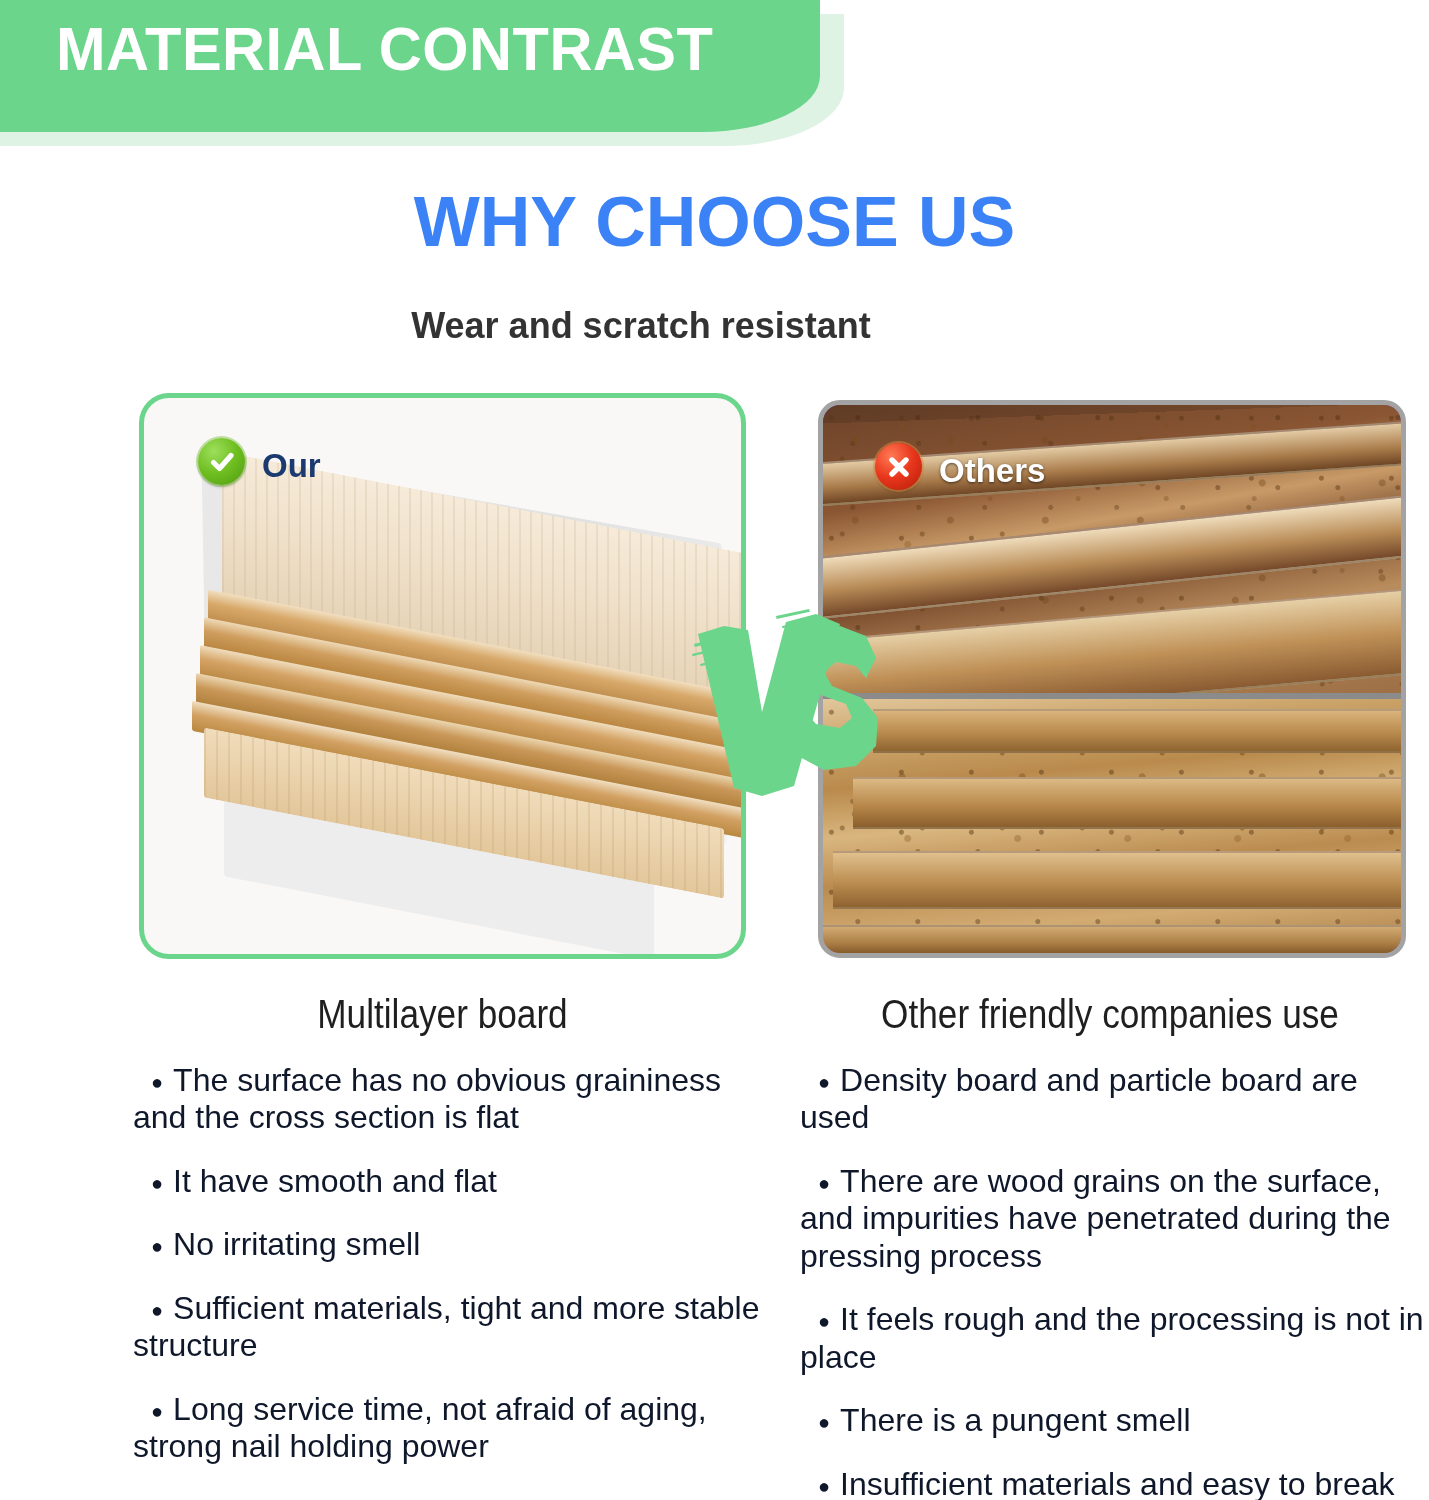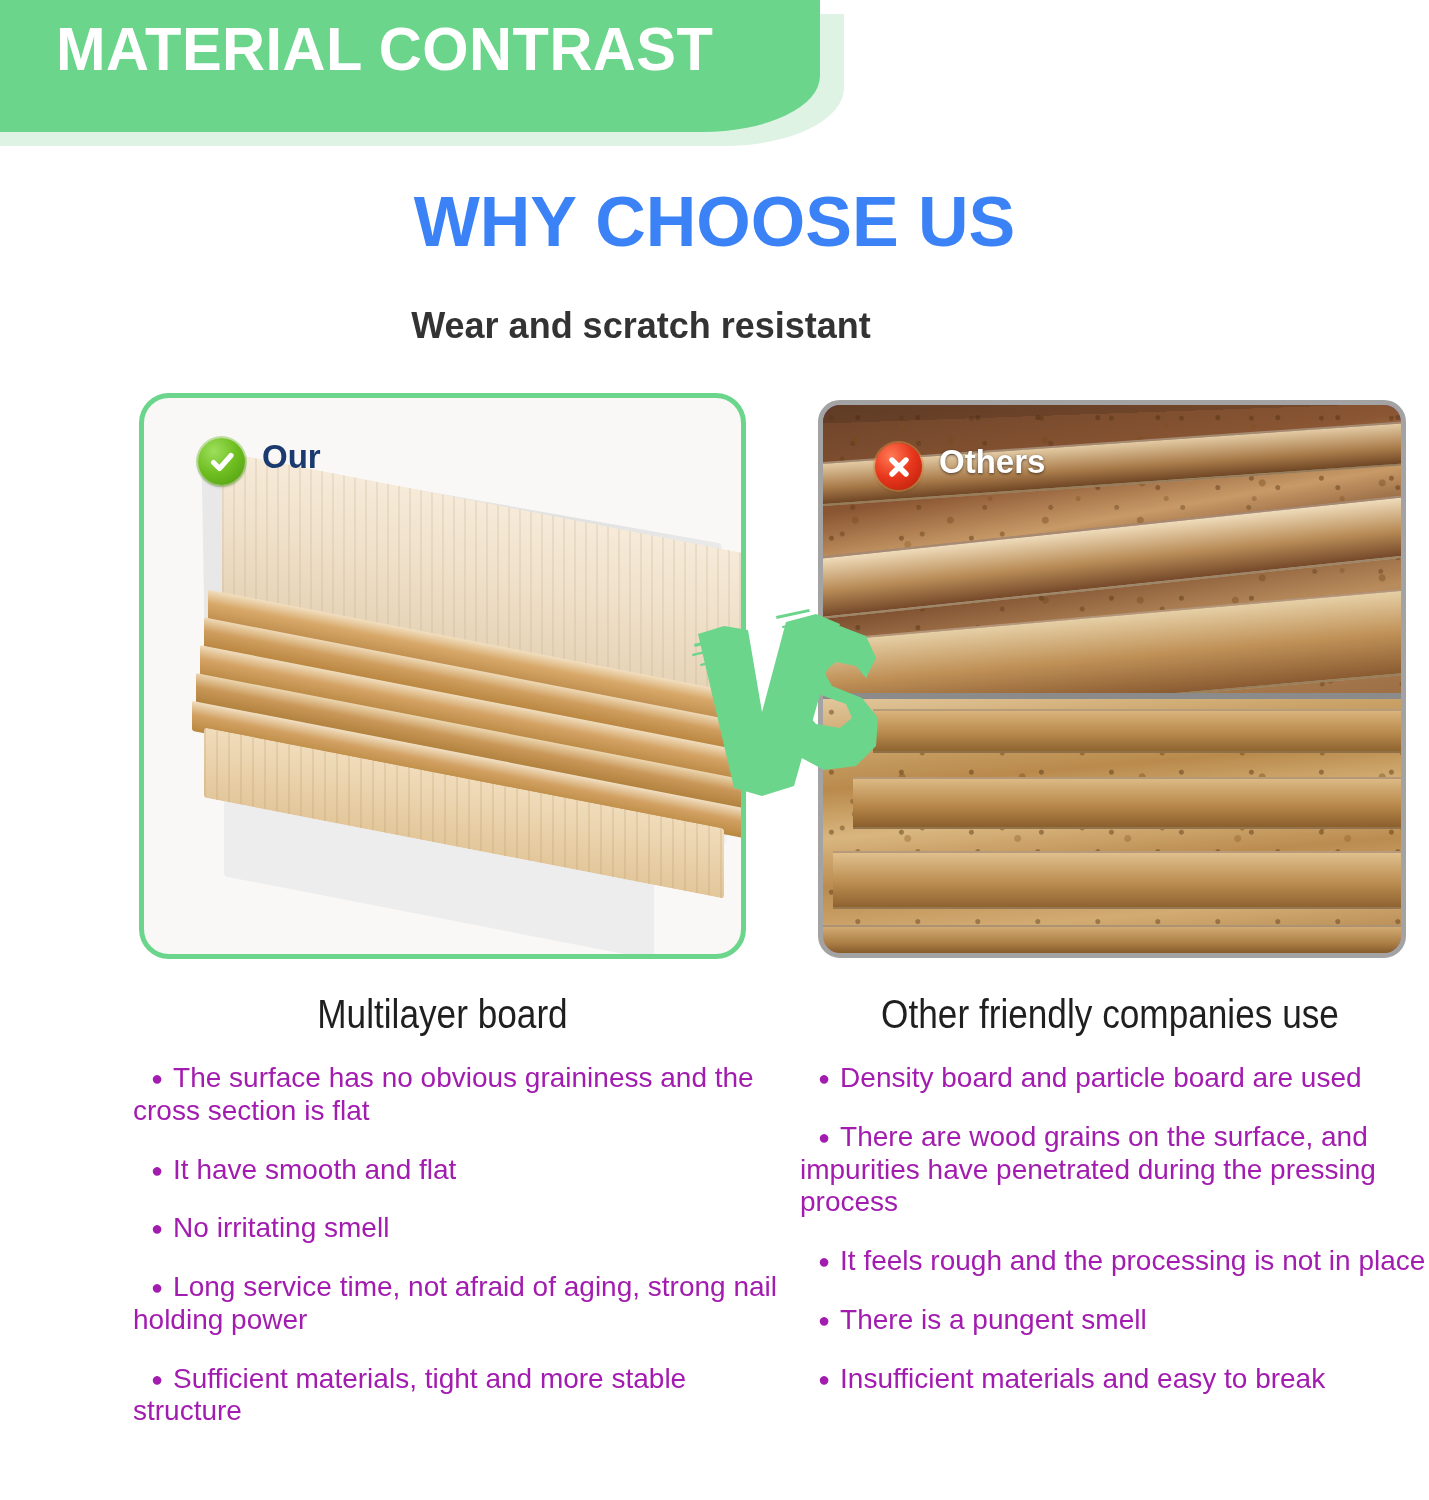--- a/index.html
+++ b/index.html
@@ -138,21 +138,21 @@
     opacity:0.85;
   }
   .slab {
     position:absolute;
     background:linear-gradient(180deg, rgba(255,255,255,0.28) 0 10%, rgba(0,0,0,0.12) 100%);
     border-top:2px solid rgba(255,255,255,0.35);
     border-bottom:2px solid rgba(60,35,10,0.45);
   }
 
   
-  .badge-row { position:absolute; display:flex; align-items:flex-start; gap:17px; z-index:6; }
+  .badge-row { position:absolute; display:flex; align-items:flex-end; gap:17px; z-index:6; }
   .badge-left { left:54px; top:40px; }
   .badge-right { left:52px; top:38px; }
   .badge-circle {
     width:47px; height:47px; border-radius:50%;
     display:flex; align-items:center; justify-content:center;
     position:relative;
   }
   .badge-circle.ok {
     background:radial-gradient(circle at 34% 28%, #9ddf5c 0%, #6fbf21 48%, #4f9a10 100%);
     box-shadow:0 0 0 2px rgba(120,190,60,0.45), 0 2px 3px rgba(0,0,0,0.25);
@@ -178,23 +178,23 @@
     transform:scaleX(0.88);
   }
   .caption-left  { left:139px; width:607px; transform-origin:center; }
   .caption-right { left:790px; width:640px; transform-origin:center; }
 
   
   .bullets { position:absolute; top:1062px; }
   .bullets-left  { left:133px; width:650px; }
   .bullets-right { left:800px; width:632px; }
   .bullet {
-    font-size:28px;
+    font-size:32px;
     line-height:1.17;
-    color:#a21caf;
+    color:#0f172a;
     margin-bottom:26px;
     text-indent:18px;
   }
   .bullet::before {
     content:"\25CF";
     font-size:20px;
     margin-right:10px;
     vertical-align:2px;
   }
 </style>
@@ -298,22 +298,22 @@
   </svg>
 </div>
 
 <div class="caption caption-left">Multilayer board</div>
 <div class="caption caption-right">Other friendly companies use</div>
 
 <div class="bullets bullets-left">
   <div class="bullet">The surface has no obvious graininess and the cross section is flat</div>
   <div class="bullet">It have smooth and flat</div>
   <div class="bullet">No irritating smell</div>
+  <div class="bullet">Sufficient materials, tight and more stable structure</div>
   <div class="bullet">Long service time, not afraid of aging, strong nail holding power</div>
-  <div class="bullet">Sufficient materials, tight and more stable structure</div>
 </div>
 
 <div class="bullets bullets-right">
   <div class="bullet">Density board and particle board are used</div>
   <div class="bullet">There are wood grains on the surface, and impurities have penetrated during the pressing process</div>
   <div class="bullet">It feels rough and the processing is not in place</div>
   <div class="bullet">There is a pungent smell</div>
   <div class="bullet">Insufficient materials and easy to break</div>
 </div>
 

